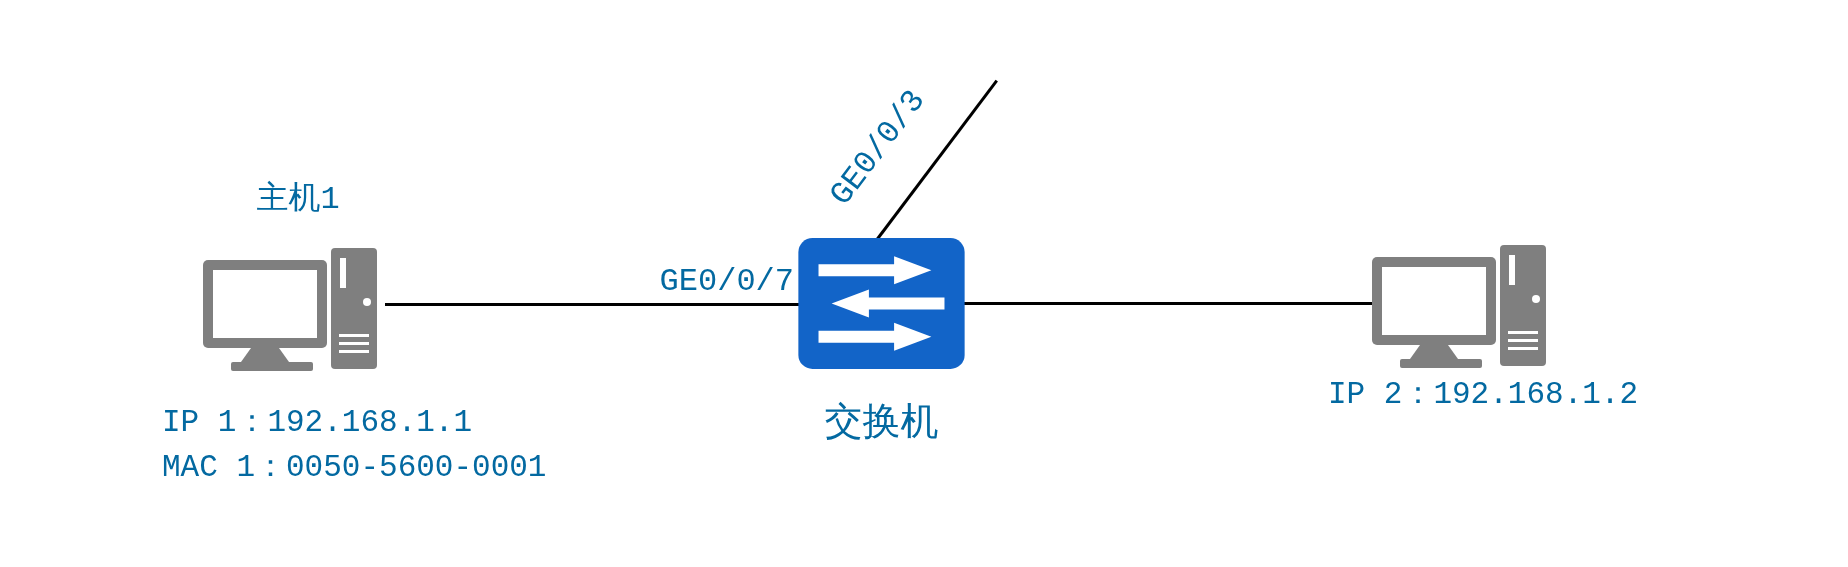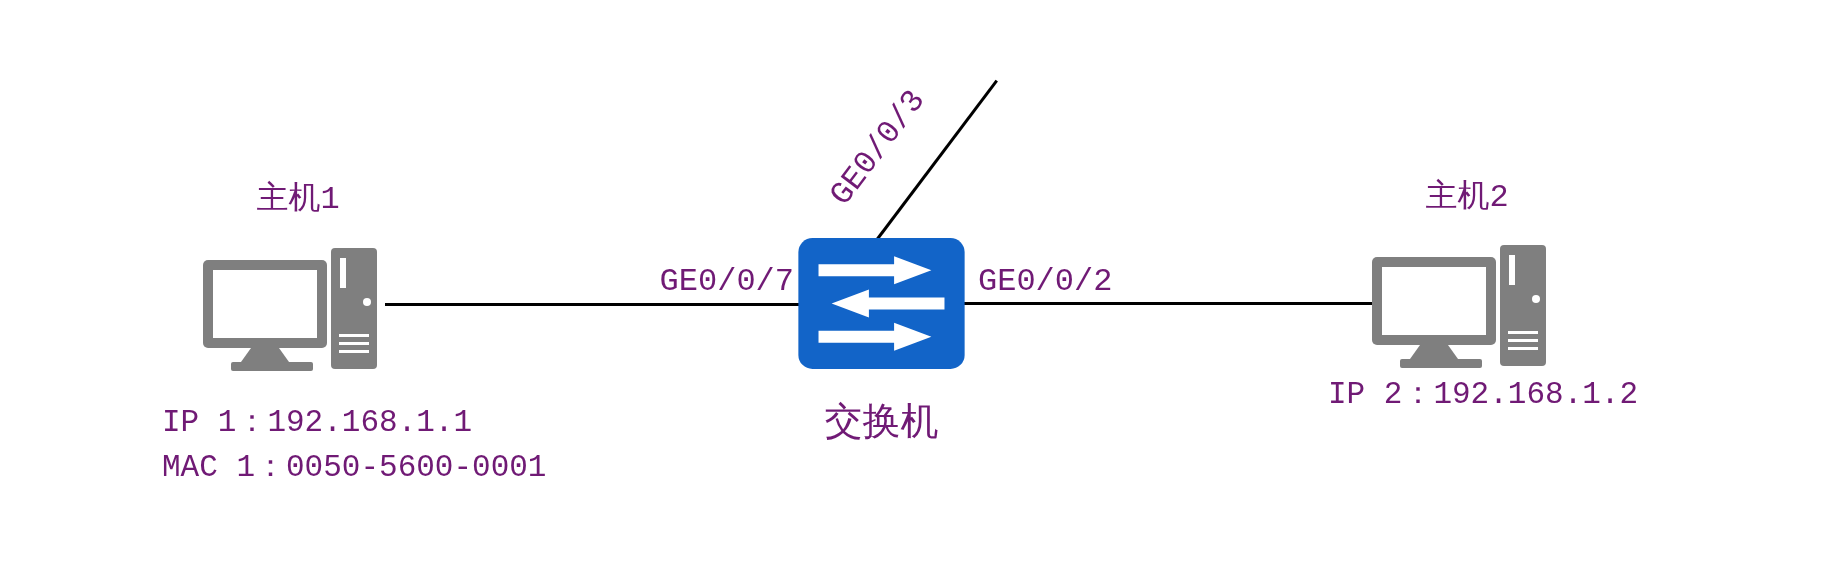--- a/index.html
+++ b/index.html
@@ -7,21 +7,21 @@
     padding: 0;
     background: #ffffff;
   }
   .canvas {
     position: relative;
     width: 1664px;
     height: 567px;
     background: #ffffff;
     overflow: hidden;
     font-family: "Liberation Mono", "Liberation Serif", monospace;
-    color: #701a75;
+    color: #0369a1;
   }
 
   
   .line {
     position: absolute;
     height: 3px;
     background: #000000;
   }
   .line-host1 { left: 385px; top: 303px; width: 414px; }
   .line-host2 { left: 963px; top: 302px; width: 412px; }
@@ -122,24 +122,22 @@
 
   <svg class="switch-icon" viewBox="0 0 165 130" aria-hidden="true">
     <rect x="0" y="0" width="165" height="130" rx="14" fill="#1264c8"></rect>
     <path fill="#ffffff" d="M20,26 H95 V18 L132,32 L95,46 V38 H20 Z"></path>
     <path fill="#ffffff" d="M145,59 H70 V51 L33,65 L70,79 V71 H145 Z"></path>
     <path fill="#ffffff" d="M20,92 H95 V84 L132,98 L95,112 V104 H20 Z"></path>
   </svg>
   <div class="switch-title">交换机</div>
 
   <div class="port-label port-left">GE0/0/7</div>
-  <div class="port-label port-right">GE0/0/2</div>
   <div class="port-label port-top">GE0/0/3</div>
 
-  <div class="host-title host2-title">主机2</div>
   <svg class="host-icon host2-icon" viewBox="0 0 190 135" aria-hidden="true">
 
     <rect class="pc-gray" x="128" y="2" width="46" height="121" rx="4"></rect>
     <rect class="pc-white" x="137" y="12" width="6" height="30"></rect>
     <circle class="pc-white" cx="164" cy="56" r="4"></circle>
     <rect class="pc-white" x="136" y="88" width="30" height="3"></rect>
     <rect class="pc-white" x="136" y="96" width="30" height="3"></rect>
     <rect class="pc-white" x="136" y="104" width="30" height="3"></rect>
 
     <rect class="pc-gray" x="0" y="14" width="124" height="88" rx="5"></rect>

